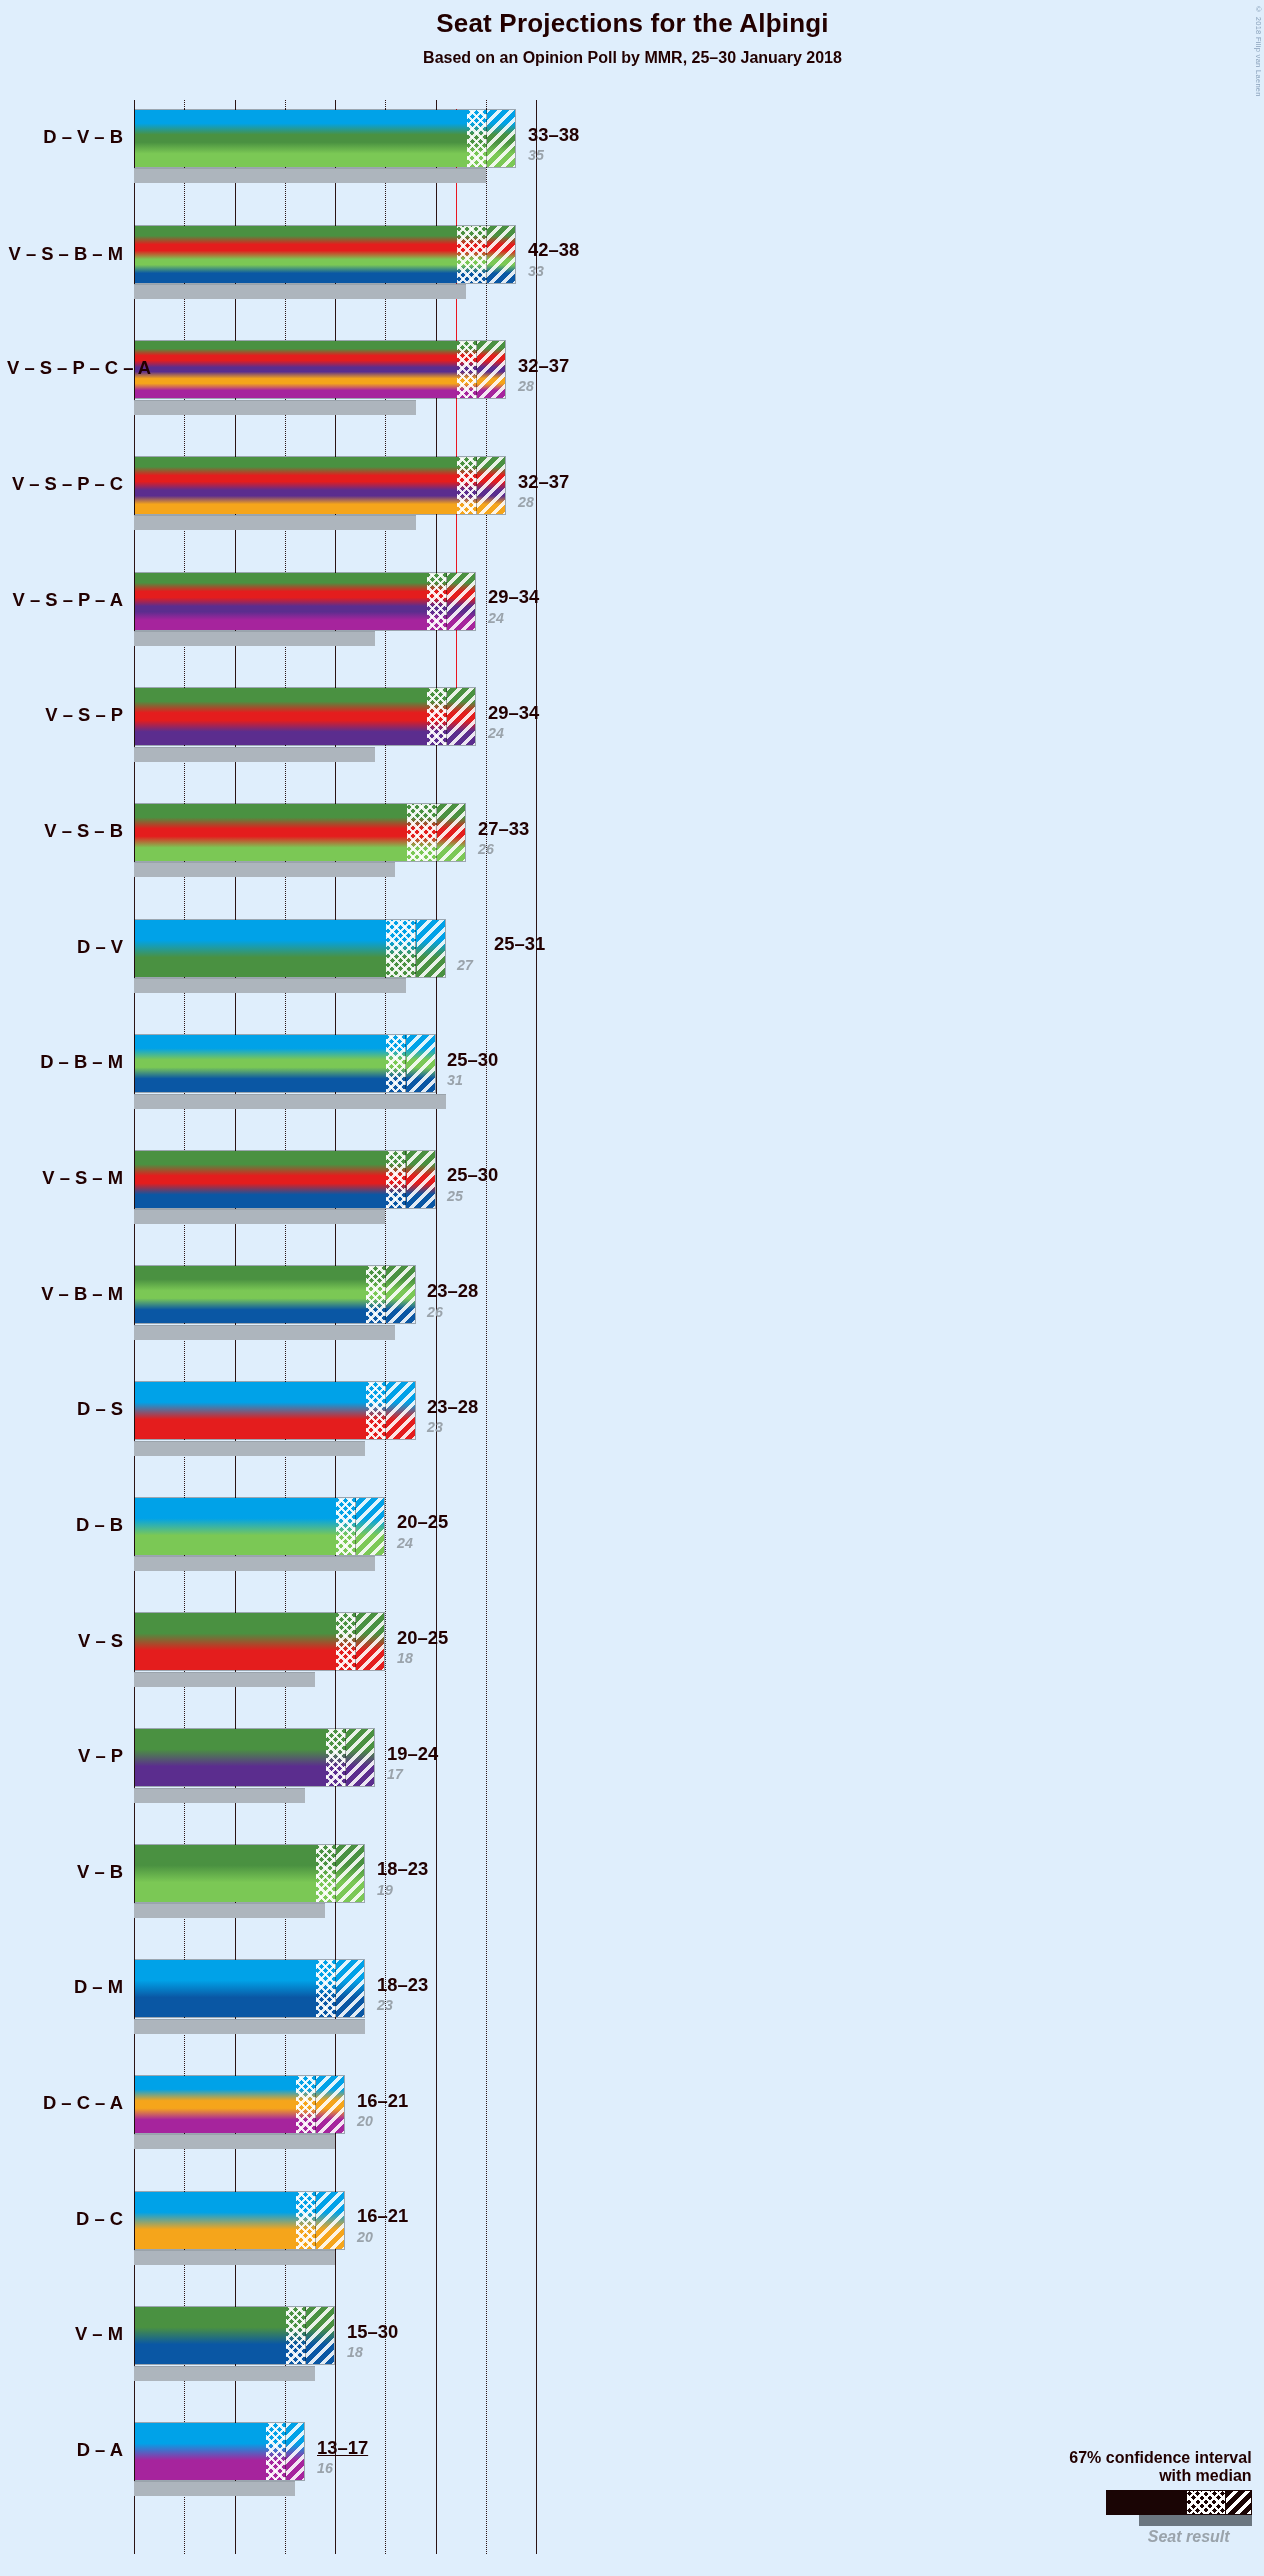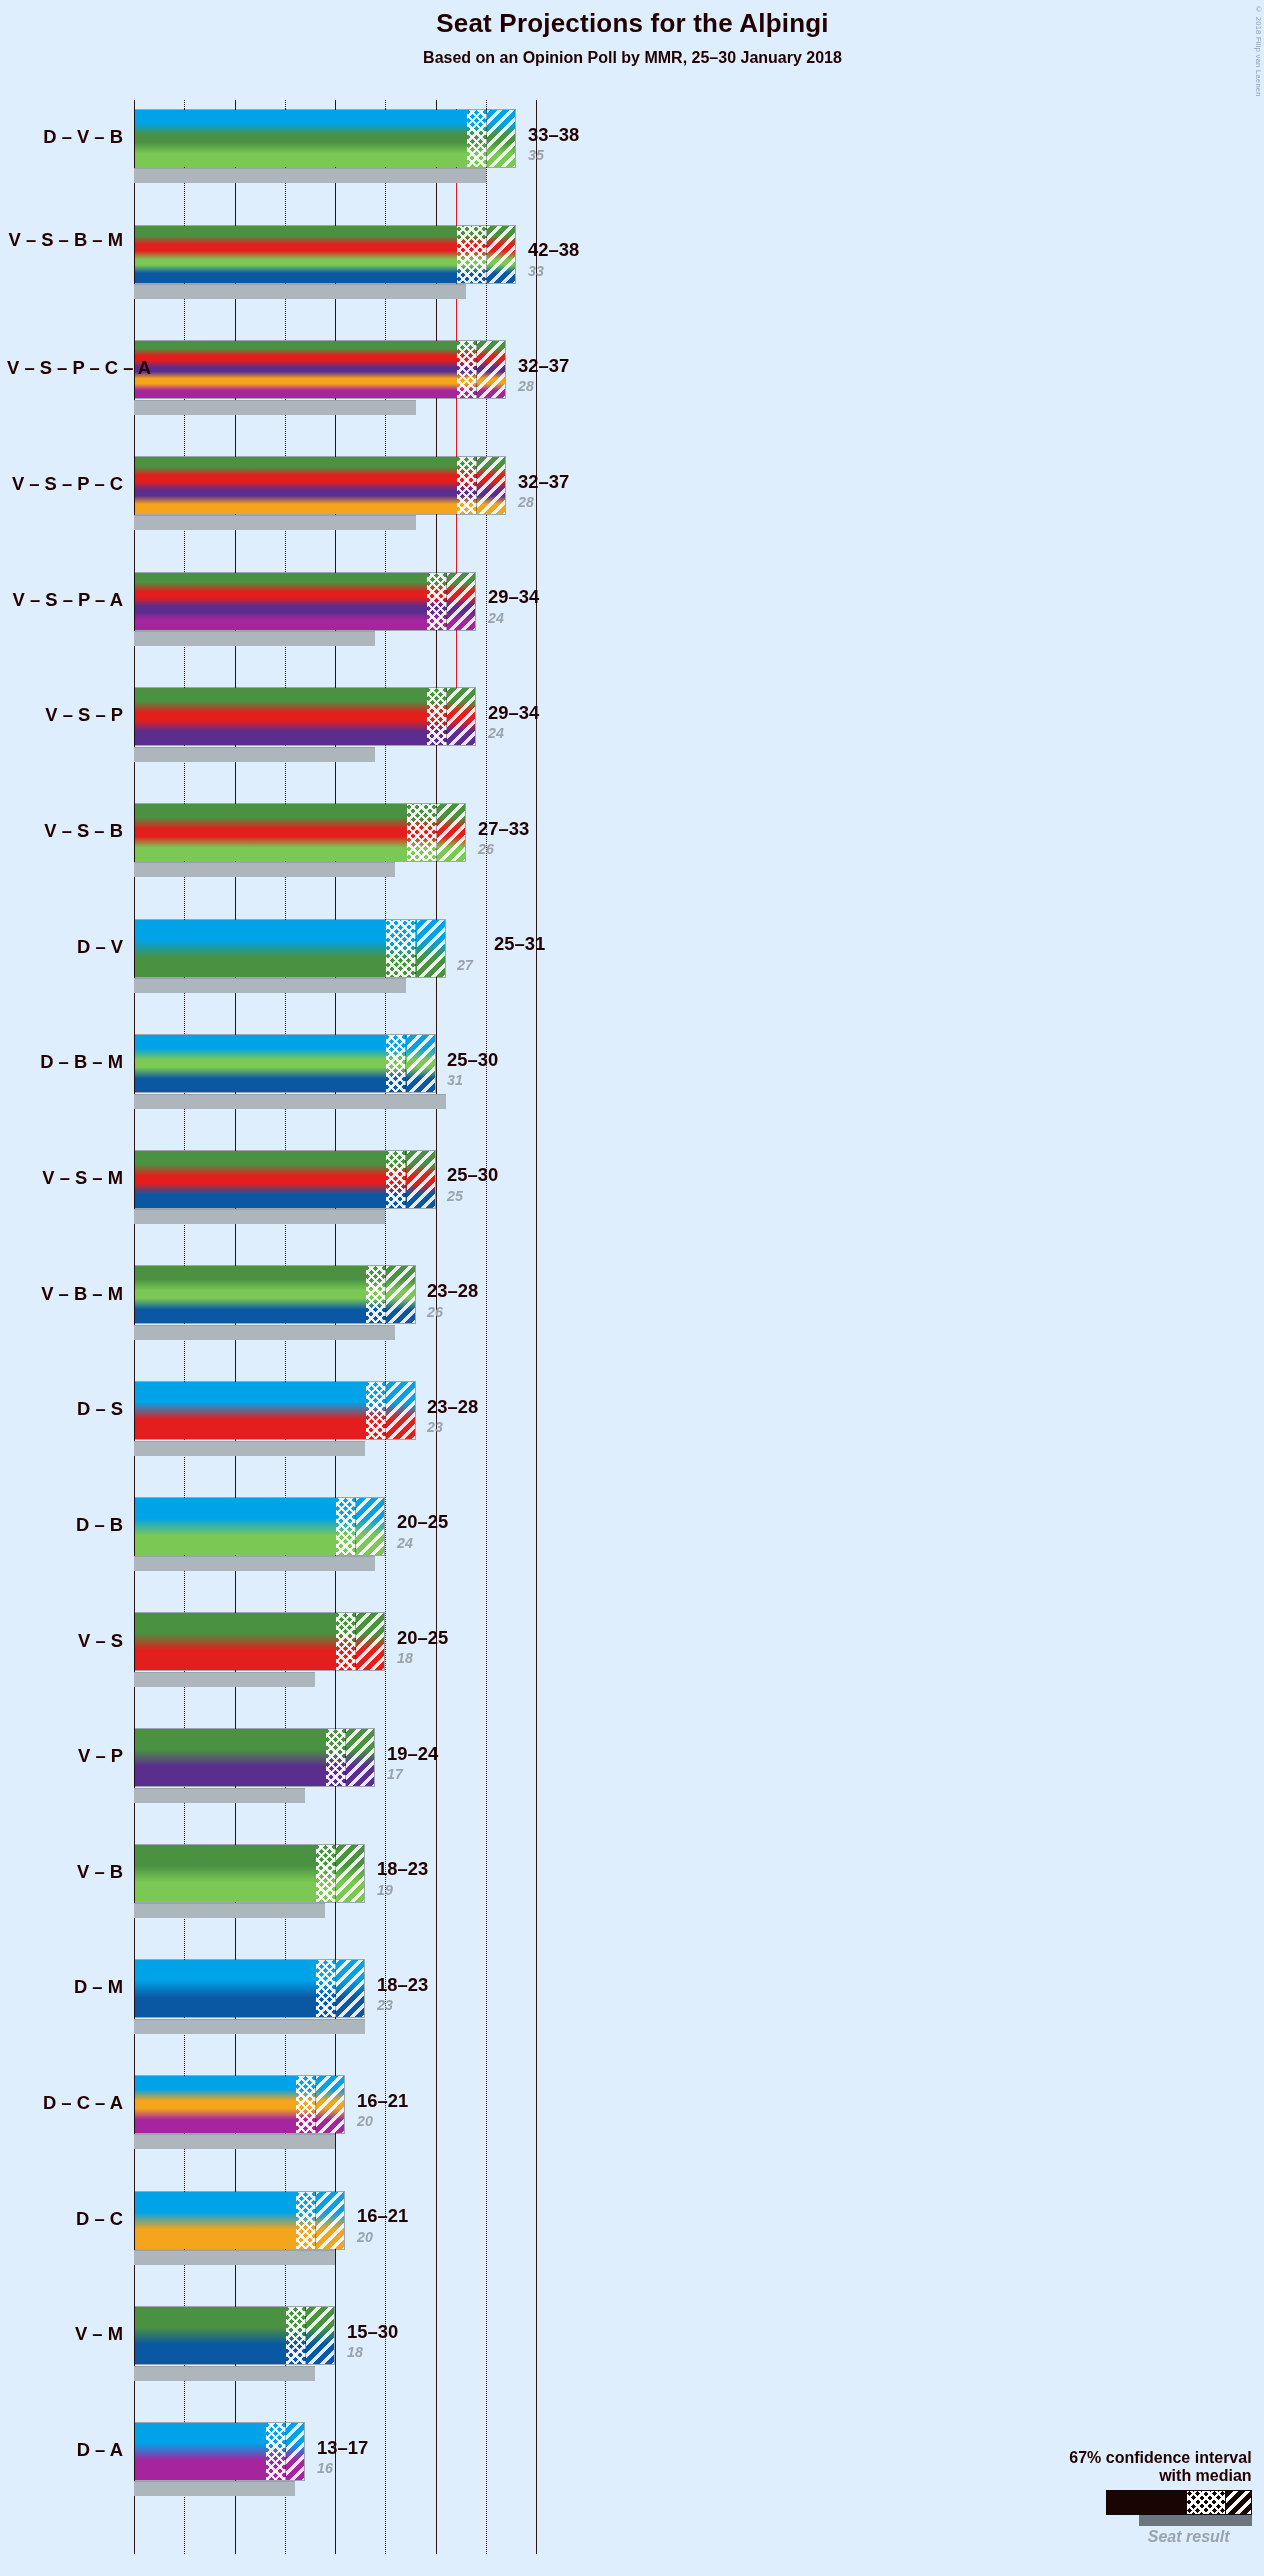--- a/index.html
+++ b/index.html
@@ -171,21 +171,21 @@
     <div class="last-label" style="left: 394px; top: 38px;">35</div>
     <div class="bar-outer" style="top: 116px; width: 382px; height: 59px;">
       <div class="stripe" style="background: linear-gradient(rgb(74, 145, 65) 0%, rgb(74, 145, 65) 30%, rgb(74, 145, 65) 70%, rgb(151, 87, 47) 100%);"></div>
       <div class="stripe" style="background: linear-gradient(rgb(151, 87, 47) 0%, rgb(228, 29, 29) 30%, rgb(228, 29, 29) 70%, rgb(176, 115, 57) 100%);"></div>
       <div class="stripe" style="background: linear-gradient(rgb(176, 115, 57) 0%, rgb(123, 200, 85) 30%, rgb(123, 200, 85) 70%, rgb(67, 144, 125) 100%);"></div>
       <div class="stripe" style="background: linear-gradient(rgb(67, 144, 125) 0%, rgb(10, 87, 164) 30%, rgb(10, 87, 164) 70%, rgb(10, 87, 164) 100%);"></div>
       <div class="ci-hatch-a" style="left: 322px; width: 30px;"></div>
       <div class="ci-hatch-b" style="left: 352px; width: 30px;"></div>
     </div>
     <div class="last-result" style="top: 175px; width: 332px; height: 15px;"></div>
-    <div class="row-label" style="left: -127px; width: 116px; right: auto; top: 120px;">V – S – B – M</div>
+    <div class="row-label" style="left: -127px; width: 116px; right: auto; top: 134px;">V – S – B – M</div>
     <div class="range-label" style="left: 394px; top: 130px;">42–38</div>
     <div class="last-label" style="left: 394px; top: 154px;">33</div>
     <div class="bar-outer" style="top: 231px; width: 372px; height: 59px;">
       <div class="stripe" style="background: linear-gradient(rgb(74, 145, 65) 0%, rgb(74, 145, 65) 30%, rgb(74, 145, 65) 70%, rgb(151, 87, 47) 100%);"></div>
       <div class="stripe" style="background: linear-gradient(rgb(151, 87, 47) 0%, rgb(228, 29, 29) 30%, rgb(228, 29, 29) 70%, rgb(160, 37, 86) 100%);"></div>
       <div class="stripe" style="background: linear-gradient(rgb(160, 37, 86) 0%, rgb(91, 45, 142) 30%, rgb(91, 45, 142) 70%, rgb(168, 105, 85) 100%);"></div>
       <div class="stripe" style="background: linear-gradient(rgb(168, 105, 85) 0%, rgb(245, 165, 27) 30%, rgb(245, 165, 27) 70%, rgb(206, 101, 92) 100%);"></div>
       <div class="stripe" style="background: linear-gradient(rgb(206, 101, 92) 0%, rgb(166, 36, 157) 30%, rgb(166, 36, 157) 70%, rgb(166, 36, 157) 100%);"></div>
       <div class="ci-hatch-a" style="left: 322px; width: 20px;"></div>
       <div class="ci-hatch-b" style="left: 342px; width: 30px;"></div>
@@ -375,21 +375,21 @@
     <div class="range-label" style="left: 213px; top: 2212px;">15–30</div>
     <div class="last-label" style="left: 213px; top: 2235px;">18</div>
     <div class="bar-outer" style="top: 2313px; width: 171px; height: 59px;">
       <div class="stripe" style="background: linear-gradient(rgb(0, 162, 232) 0%, rgb(0, 162, 232) 30%, rgb(0, 162, 232) 70%, rgb(83, 99, 195) 100%);"></div>
       <div class="stripe" style="background: linear-gradient(rgb(83, 99, 195) 0%, rgb(166, 36, 157) 30%, rgb(166, 36, 157) 70%, rgb(166, 36, 157) 100%);"></div>
       <div class="ci-hatch-a" style="left: 131px; width: 20px;"></div>
       <div class="ci-hatch-b" style="left: 151px; width: 20px;"></div>
     </div>
     <div class="last-result" style="top: 2372px; width: 161px; height: 15px;"></div>
     <div class="row-label" style="left: -127px; width: 116px; right: auto; top: 2330px;">D – A</div>
-    <div class="range-label" style="left: 183px; top: 2328px;">13–17</div>
+    <div class="range-label" style="left: 183px; top: 2328px; text-decoration: underline;">13–17</div>
     <div class="last-label" style="left: 183px; top: 2351px;">16</div>
   </div>
 
 <div id="legend">
   <div class="l1">67% confidence interval</div>
   <div class="l2">with median</div>
   <div id="legend-swatch">
     <div class="sw-a"></div>
     <div class="sw-b"></div>
   </div>

